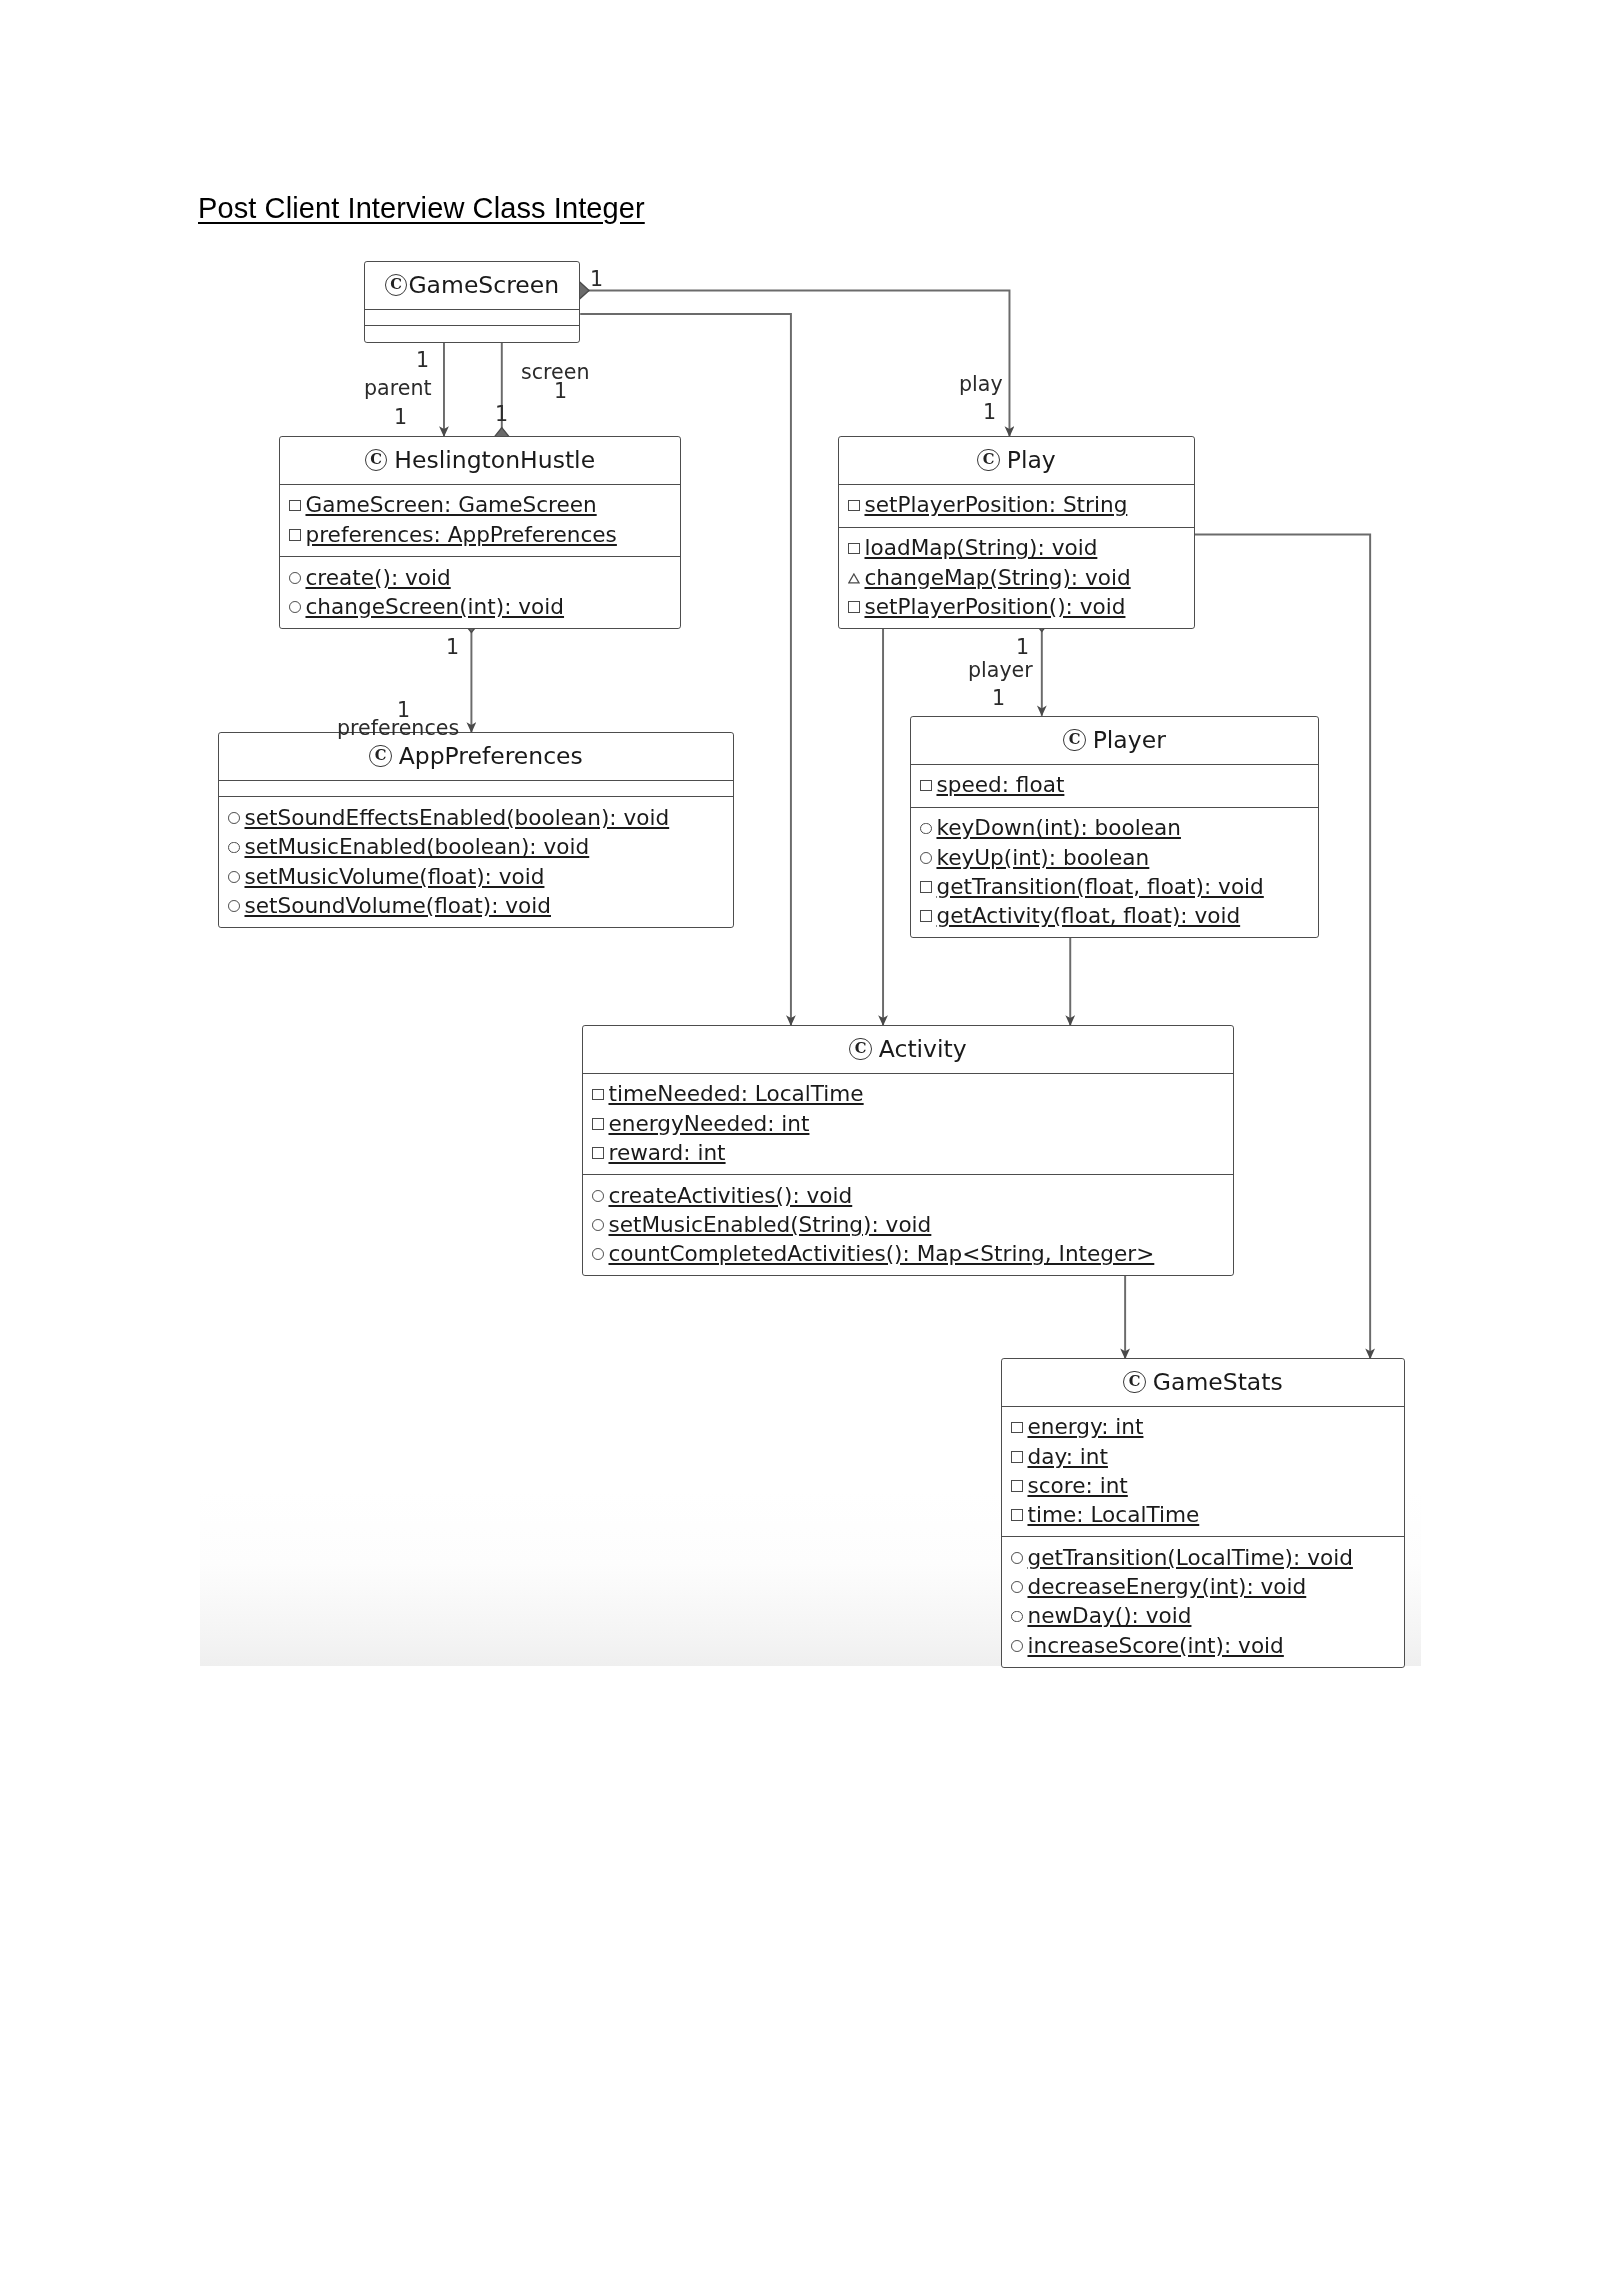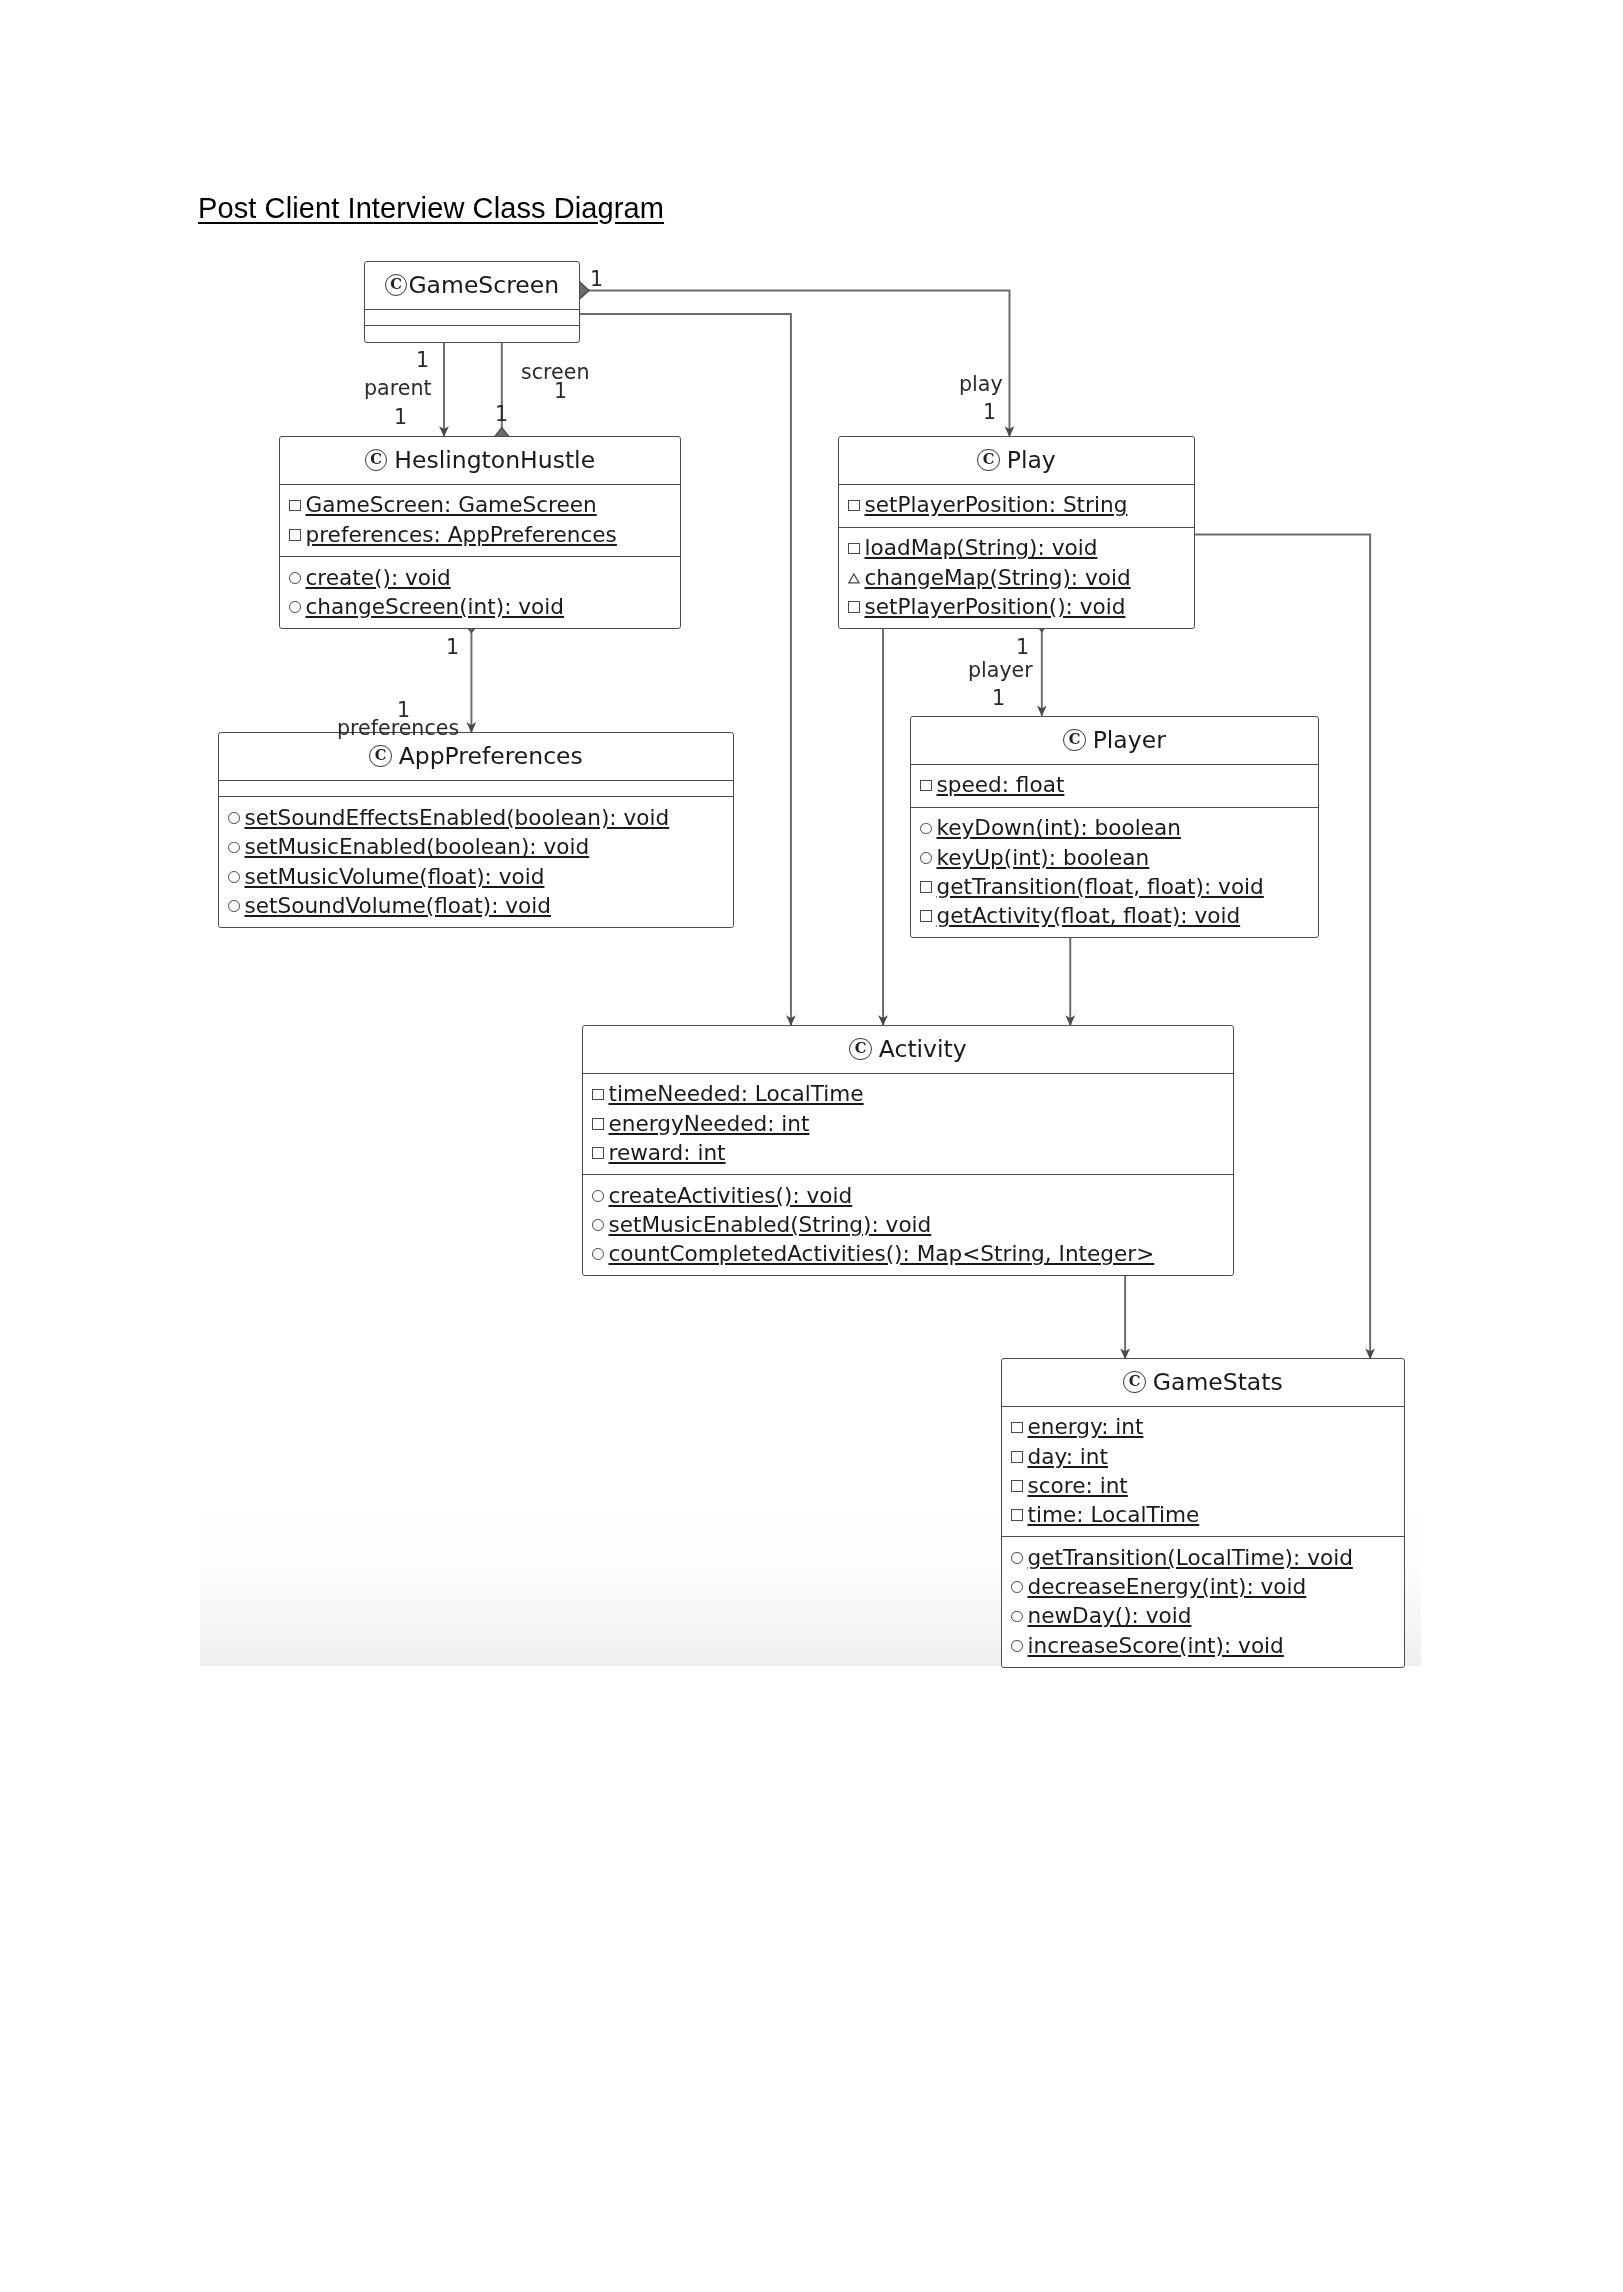--- a/index.html
+++ b/index.html
@@ -126,21 +126,21 @@
     color: #2b2b2b;
     white-space: nowrap;
     z-index: 6;
   }
 </style>
 </head>
 <body>
 
 <div id="diagram-area"></div>
 
-<div id="doc-title">Post Client Interview Class Diagram</div>
+<div id="doc-title">Post Client Interview Class Integer</div>
 
 <svg id="wires" viewBox="0 0 1656 2339" xmlns="http://www.w3.org/2000/svg">
   <defs>
     <marker id="arr" markerWidth="13" markerHeight="13" refX="10.5" refY="5" orient="auto" markerUnits="userSpaceOnUse">
       <path d="M0,0 L11,5 L0,10 L3,5 Z" fill="#4a4a4a"></path>
     </marker>
     <marker id="arrk" markerWidth="14" markerHeight="14" refX="11" refY="5.5" orient="auto" markerUnits="userSpaceOnUse">
       <path d="M0,0 L12,5.5 L0,11 L3.2,5.5 Z" fill="#1c1c1c"></path>
     </marker>
   </defs>

